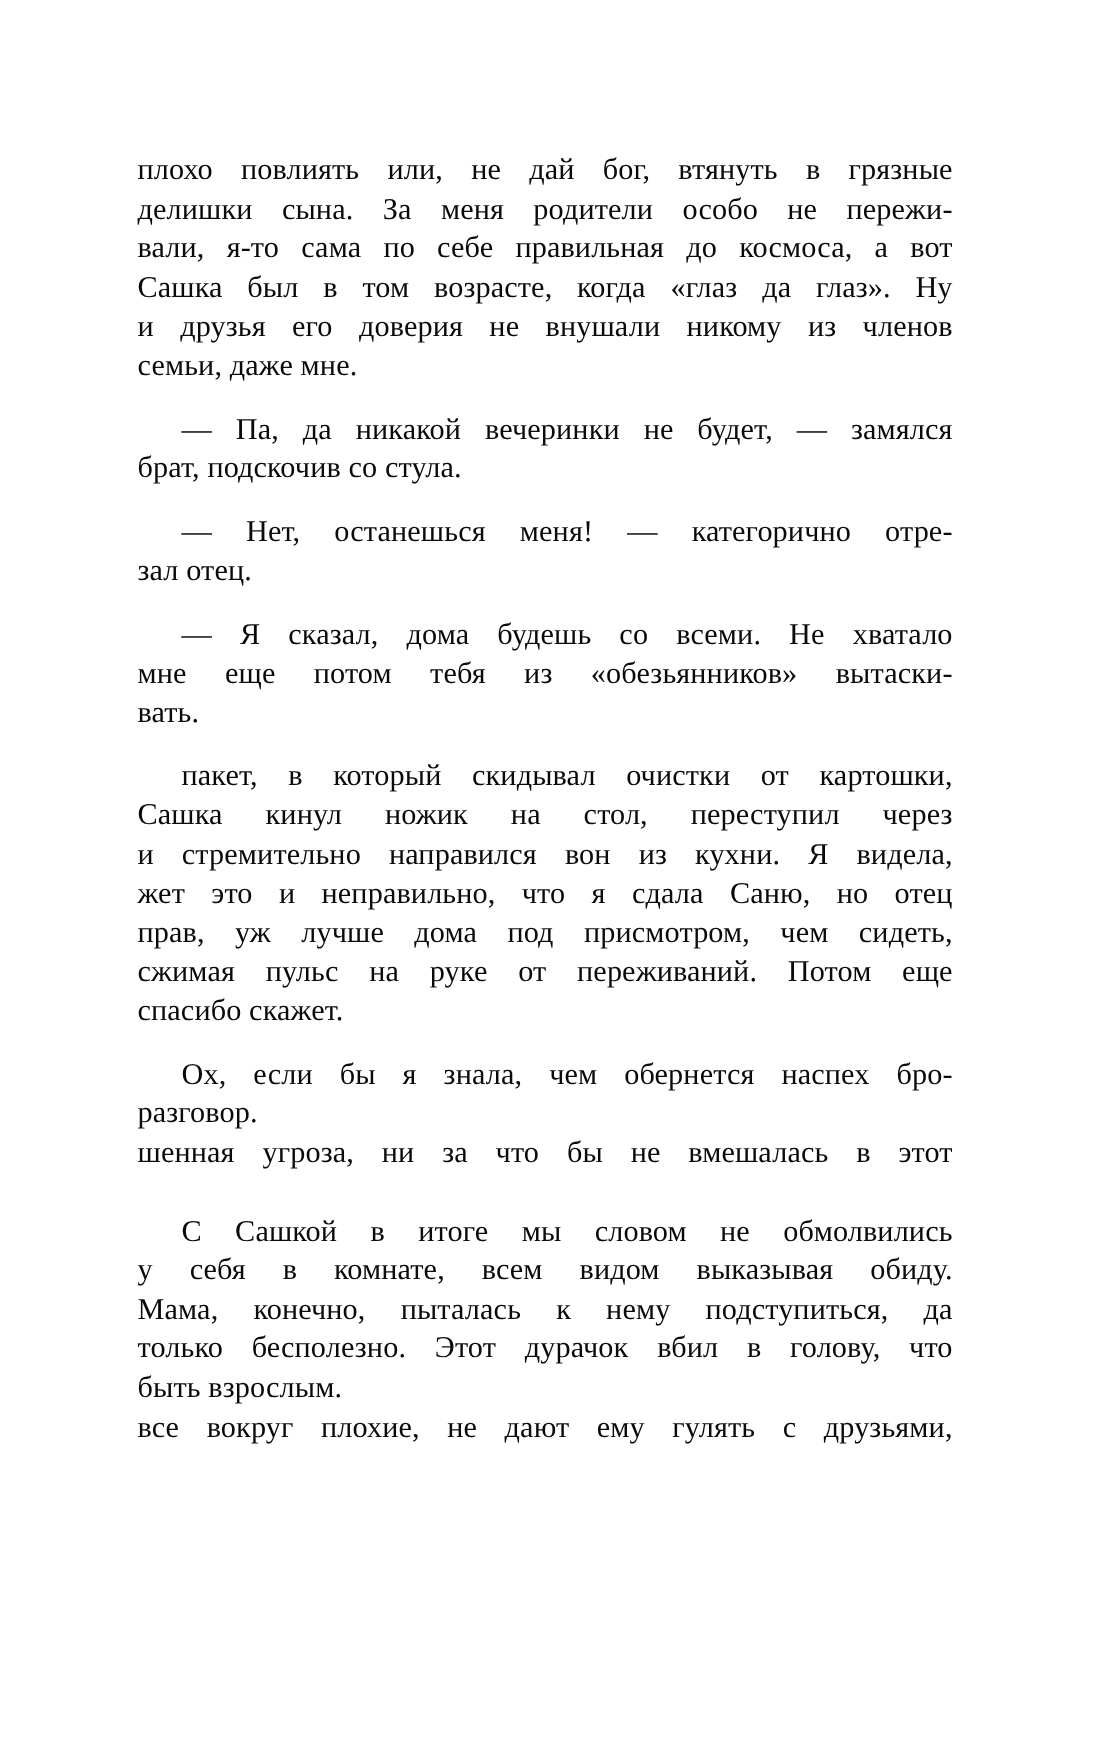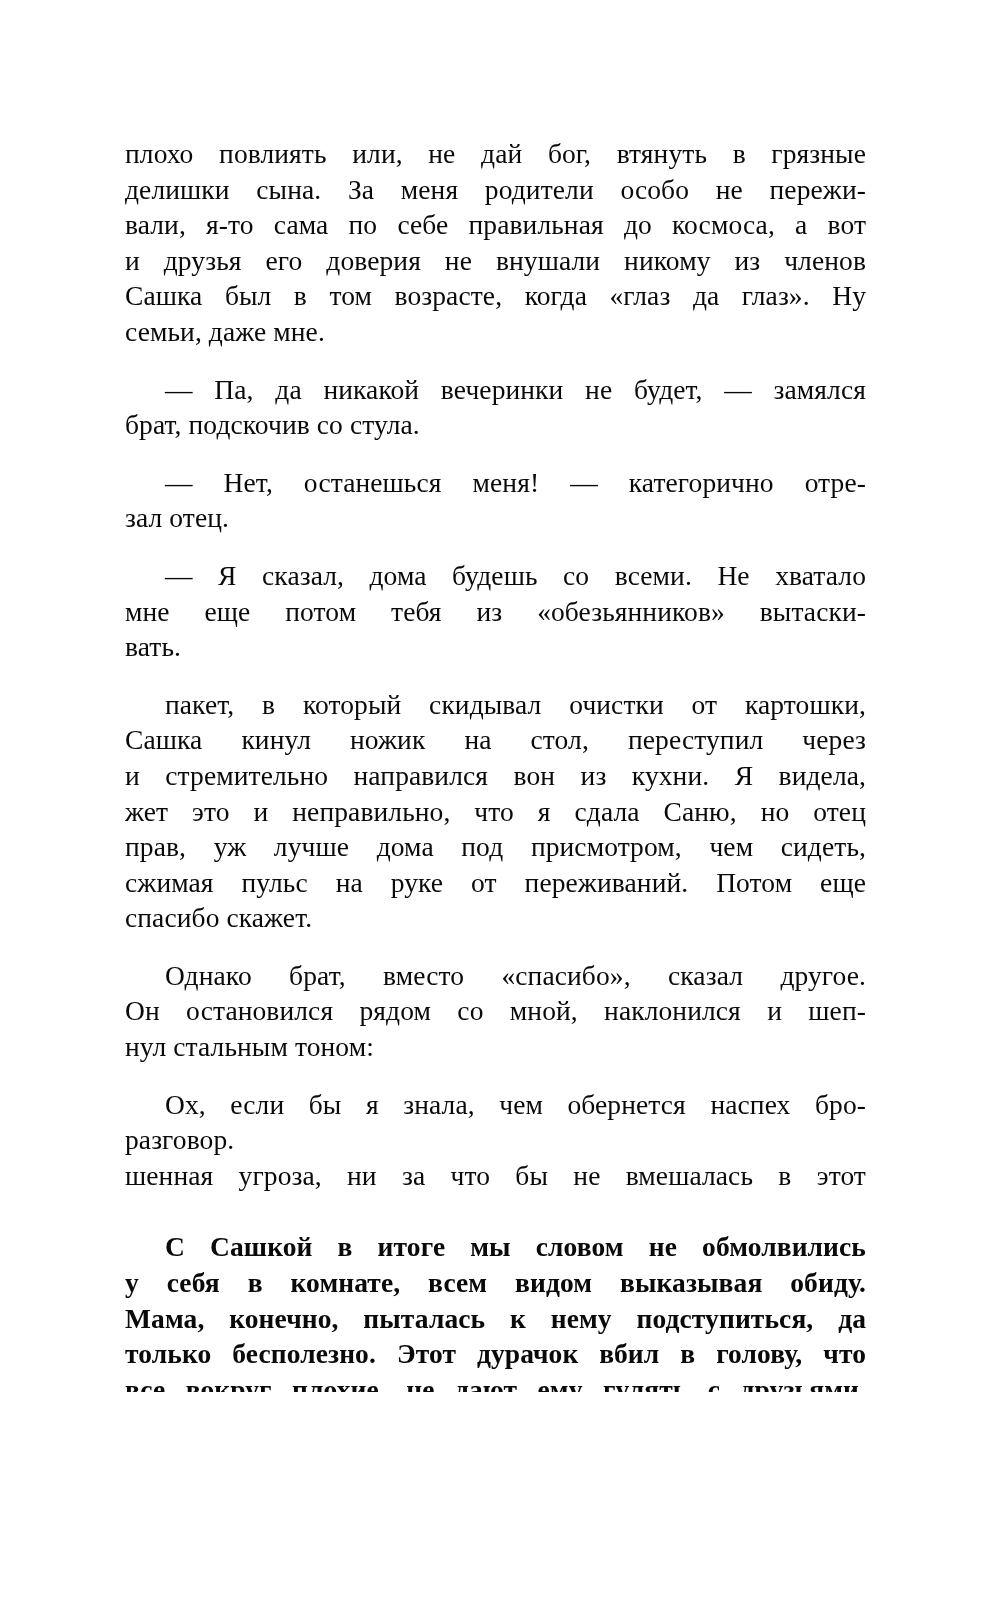--- a/index.html
+++ b/index.html
@@ -19,21 +19,21 @@
     position: absolute;
     left: 125px;
     top: 136px;
     width: 741px;
     font-size: 27.5px;
     line-height: 35.6px;
     color: #0a0a0a;
     letter-spacing: 0.1px;
   }
   .para { margin: 0; }
-  .para.gap { margin-top: 36px; font-weight: bold; }
+  .para.gap { margin-top: 36px; }
   .line {
     text-align: justify;
     text-align-last: justify;
     text-justify: inter-word;
   }
   .line.last { text-align-last: left; }
   .para.indent .line:first-child { text-indent: 40px; margin-top: 22px; }
   .page-number {
     position: absolute;
     left: 880px;
@@ -48,22 +48,22 @@
 </style>
 </head>
 <body>
 
 <div class="page">
   <div class="text-block" id="text-block">
       <div class="para">
         <div class="line">плохо повлиять или, не дай бог, втянуть в грязные</div>
         <div class="line">делишки сына. За меня родители особо не пережи-</div>
         <div class="line">вали, я-то сама по себе правильная до космоса, а вот</div>
+        <div class="line">Сашка был в том возрасте, когда «глаз да глаз». Ну</div>
         <div class="line">и друзья его доверия не внушали никому из членов</div>
-        <div class="line">Сашка был в том возрасте, когда «глаз да глаз». Ну</div>
         <div class="line last">семьи, даже мне.</div>
       </div>
       <div class="para indent">
         <div class="line">— Па, да никакой вечеринки не будет, — замялся</div>
         <div class="line last">брат, подскочив со стула.</div>
       </div>
       <div class="para indent">
         <div class="line">— Нет, останешься меня! — категорично отре-</div>
         <div class="line last">зал отец.</div>
       </div>
@@ -75,32 +75,27 @@
       <div class="para indent">
         <div class="line">пакет, в который скидывал очистки от картошки,</div>
         <div class="line">Сашка кинул ножик на стол, переступил через</div>
         <div class="line">и стремительно направился вон из кухни. Я видела,</div>
         <div class="line">жет это и неправильно, что я сдала Саню, но отец</div>
         <div class="line">прав, уж лучше дома под присмотром, чем сидеть,</div>
         <div class="line">сжимая пульс на руке от переживаний. Потом еще</div>
         <div class="line last">спасибо скажет.</div>
       </div>
       <div class="para indent">
-        <div class="line">Однако брат, вместо «спасибо», сказал другое.</div>
-        <div class="line">Он остановился рядом со мной, наклонился и шеп-</div>
-        <div class="line last">нул стальным тоном:</div>
-      </div>
-      <div class="para indent">
         <div class="line">Ох, если бы я знала, чем обернется наспех бро-</div>
         <div class="line last">разговор.</div>
         <div class="line">шенная угроза, ни за что бы не вмешалась в этот</div>
       </div>
       <div class="para indent gap">
         <div class="line">С Сашкой в итоге мы словом не обмолвились</div>
         <div class="line">у себя в комнате, всем видом выказывая обиду.</div>
         <div class="line">Мама, конечно, пыталась к нему подступиться, да</div>
         <div class="line">только бесполезно. Этот дурачок вбил в голову, что</div>
+        <div class="line last">быть взрослым.</div>
         <div class="line">все вокруг плохие, не дают ему гулять с друзьями,</div>
-        <div class="line last">быть взрослым.</div>
       </div>
     </div>
   <div class="page-number">9</div>
 </div>
 
 </body></html>

